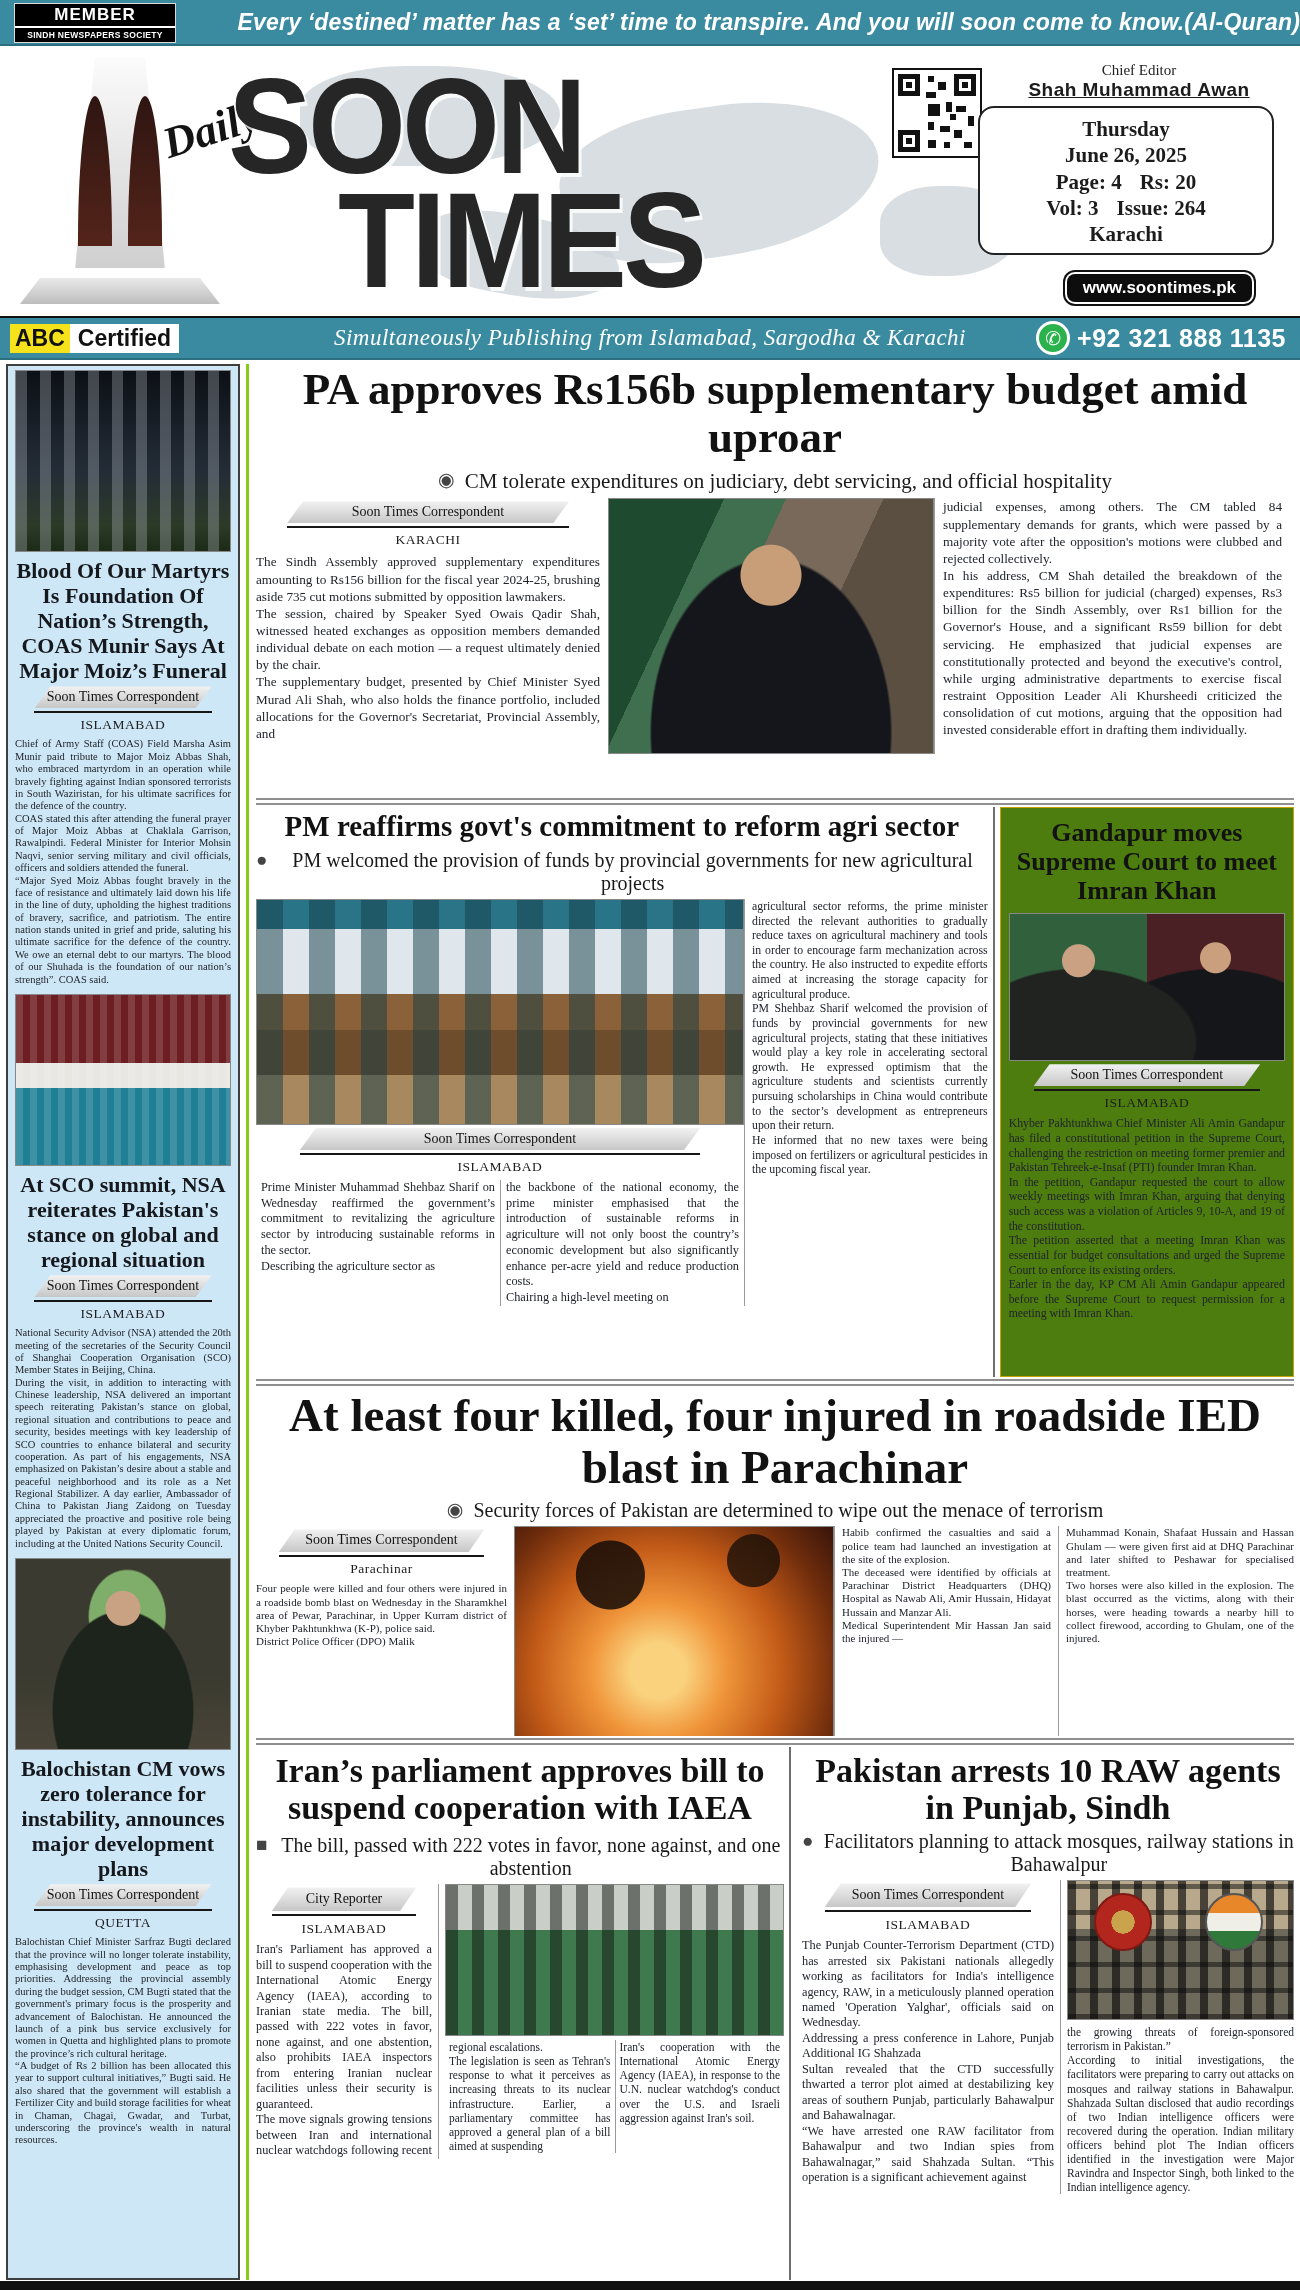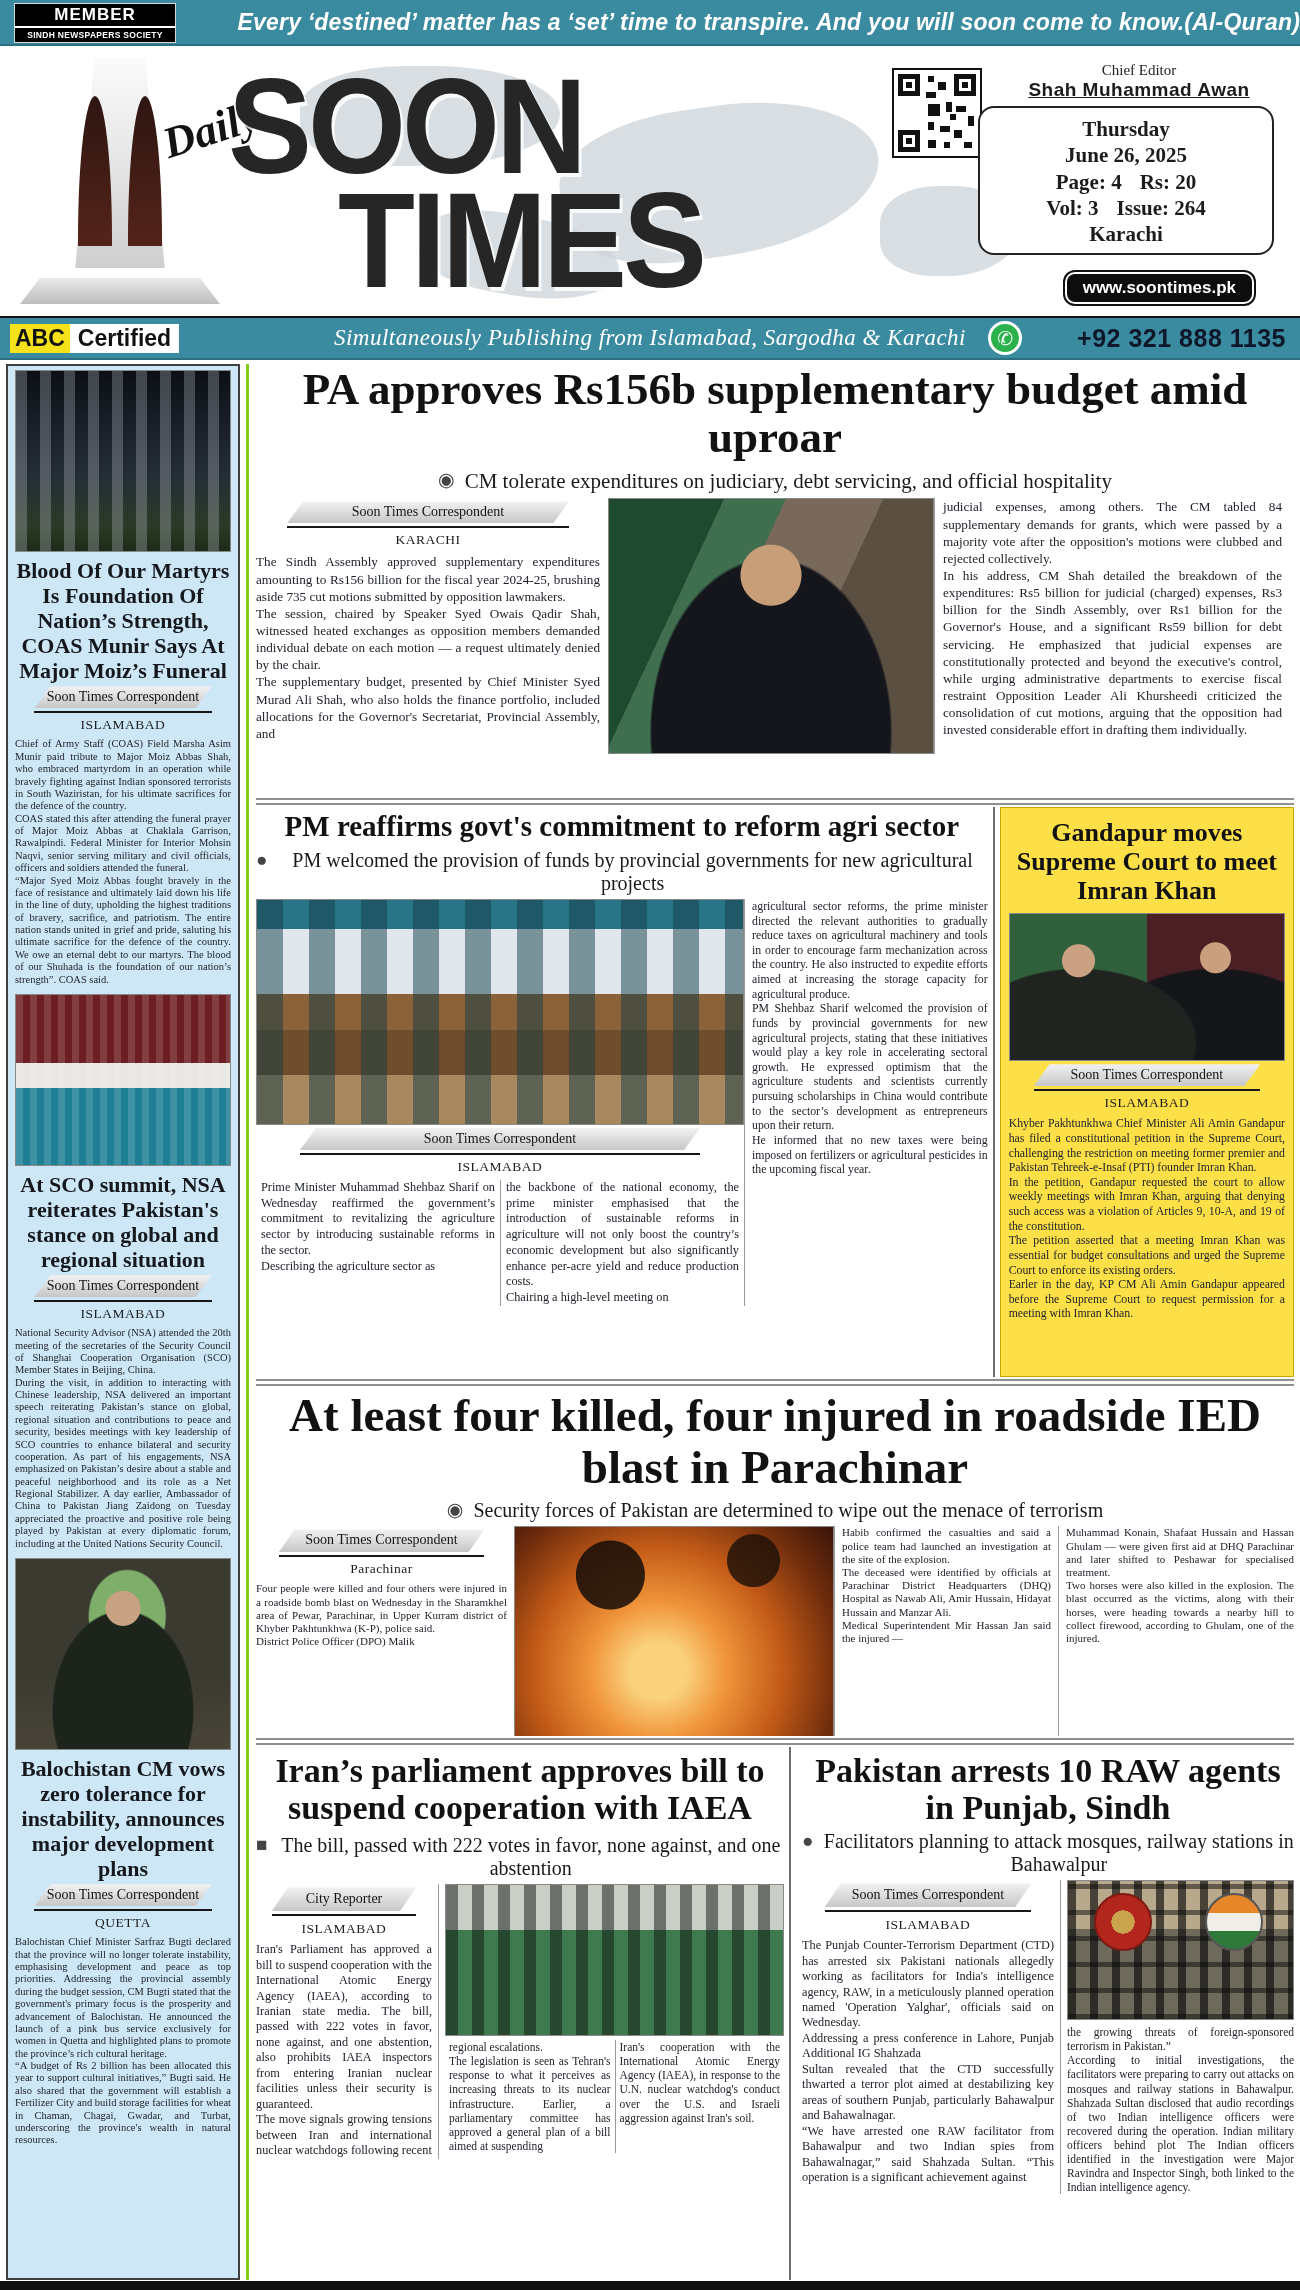--- a/index.html
+++ b/index.html
@@ -38,21 +38,21 @@
   .inforow { display: flex; justify-content: center; gap: 18px; }
   .webpill { position: absolute; right: 48px; top: 228px; background: #0d0d0d; color: #fff; border-radius: 8px; padding: 4px 16px; font: bold 17px "Liberation Sans", sans-serif; box-shadow: 0 0 0 2px #fff, 0 0 0 4px #111; }
   
   .certbar { height: 44px; background: #3a8ba0; display: flex; align-items: center; position: relative; border-top: 2px solid #111; border-bottom: 2px solid #2c6f81; }
   .abcwrap { position: absolute; left: 10px; display: flex; font: bold 23px "Liberation Sans", sans-serif; }
   .abc { background: #f5e21a; color: #111; padding: 1px 5px; }
   .certified { background: #fff; color: #111; padding: 1px 8px; }
   .publishing { flex: 1; text-align: center; color: #fff; font: italic 23px "Liberation Serif", serif; letter-spacing: .5px; }
   .phonewrap { position: absolute; right: 14px; display: flex; align-items: center; gap: 7px; }
   .wa { width: 34px; height: 34px; border-radius: 50%; background: #2bb24c; border: 3px solid #fff; color: #fff; display: flex; align-items: center; justify-content: center; font-size: 19px; }
-  .phone { color: #0f172a; font: bold 25px "Liberation Sans", sans-serif; letter-spacing: .5px; margin-left: 48px; }
+  .phone { color: #ffffff; font: bold 25px "Liberation Sans", sans-serif; letter-spacing: .5px; }
   
   .content { display: flex; height: 1920px; padding: 4px 6px 0; gap: 6px; }
   .sidebar { width: 234px; background: #cee7f6; border: 2px solid #3f3f3f; padding: 4px 7px; overflow: hidden; }
   .main { flex: 1; border-left: 3px solid #84cc16; padding-left: 7px; overflow: hidden; }
   .footerbar { position: absolute; left: 0; right: 0; bottom: 0; height: 9px; background: #101010; }
   
   .headline { text-align: center; color: #121212; font-family: "Liberation Serif", serif; }
   .subhead { display: flex; align-items: flex-start; justify-content: center; gap: 10px; text-align: center; color: #1a1a1a; }
   .bullet { font-size: 19px; line-height: 1.2; color: #444; }
   .bywrap { width: 82%; margin: 3px auto 0; border-bottom: 2px solid #161616; padding-bottom: 3px; }
@@ -95,21 +95,21 @@
   .pm-sub { font-size: 20px; margin: 6px 0 4px; }
   .pm-grid { display: flex; margin-top: 2px; }
   .pm-left { width: 488px; }
   .ph-pm { width: 100%; height: 226px; background:
       repeating-linear-gradient(90deg, rgba(20,60,70,.5) 0 26px, rgba(0,0,0,0) 26px 52px),
       linear-gradient(180deg, #2a7487 0 13%, #dfe7ec 13% 42%, #8a6138 42% 58%, #6e4d2c 58% 78%, #a8895f 78% 100%); }
   .pm-cols { display: flex; }
   .pm-col { width: 50%; font-size: 12.3px; line-height: 1.28; padding: 0 5px; }
   .pm-col + .pm-col { border-left: 1px solid #9a9a9a; }
   .pm-c3 { flex: 1; border-left: 1px solid #9a9a9a; padding-left: 7px; font-size: 11.8px; line-height: 1.24; }
-  .sec-gandapur { width: 296px; background: #fde047; padding: 6px 8px; border: 1px solid #caa400; }
+  .sec-gandapur { width: 296px; background: #4d7c0f; padding: 6px 8px; border: 1px solid #caa400; }
   .gp-h { font-size: 26px; line-height: 1.12; font-weight: bold; margin: 4px 0 8px; }
   .ph-gandapur { width: 100%; height: 148px; background:
       radial-gradient(circle at 25% 32%, #caa183 0 16px, rgba(0,0,0,0) 17px),
       radial-gradient(circle at 75% 30%, #c99f7e 0 15px, rgba(0,0,0,0) 16px),
       radial-gradient(ellipse at 25% 88%, #20231f 0 40%, rgba(0,0,0,0) 41%),
       radial-gradient(ellipse at 75% 88%, #14161a 0 40%, rgba(0,0,0,0) 41%),
       linear-gradient(90deg, #31603c 0 50%, #4a2025 50% 100%); }
   .gp-body { font-size: 11.8px; line-height: 1.24; }
   
   .sec-para { height: 348px; overflow: hidden; }

